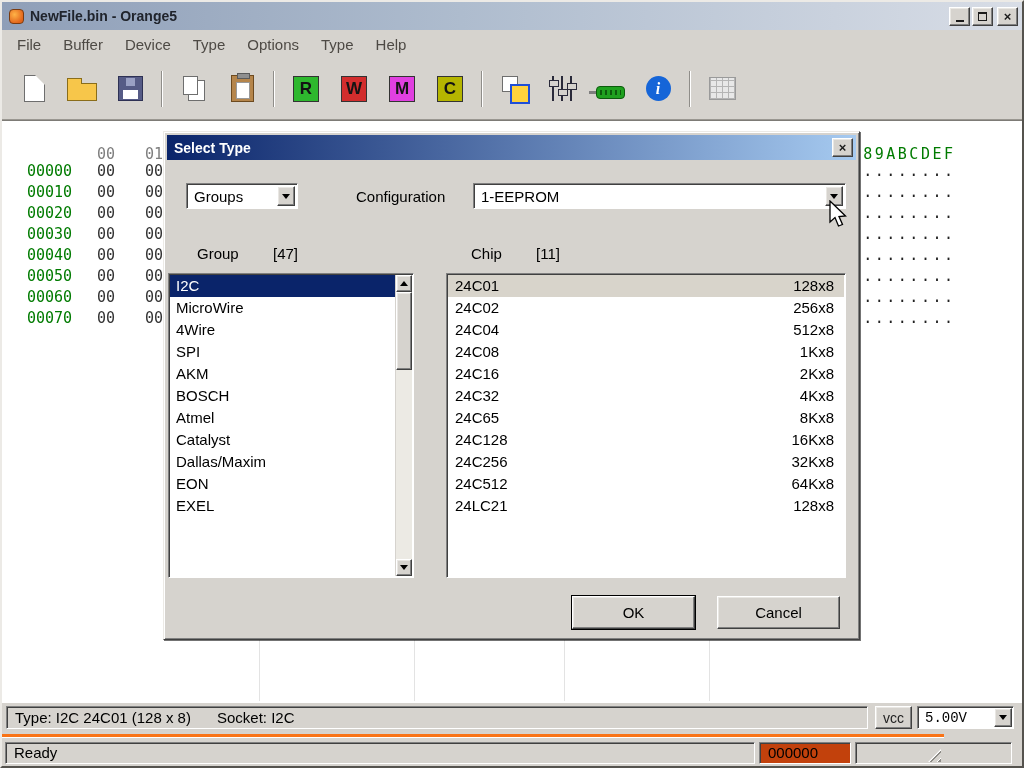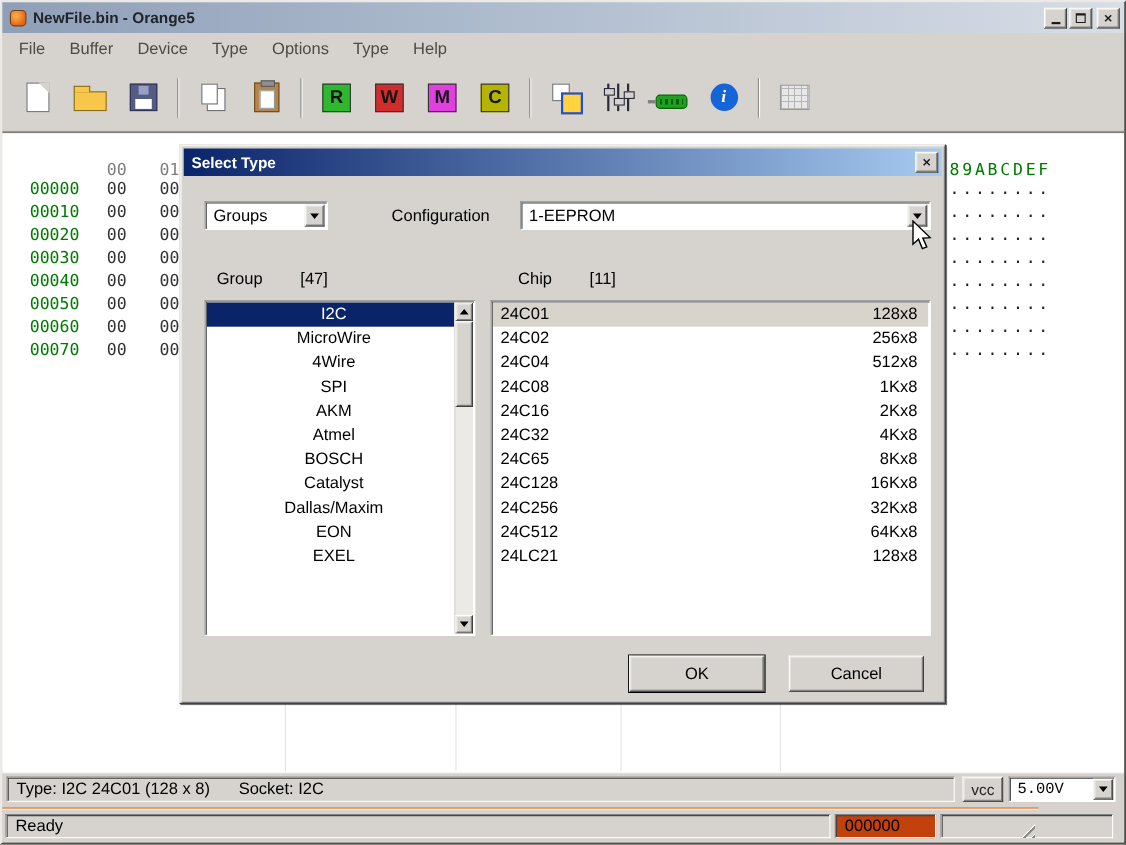--- a/index.html
+++ b/index.html
@@ -119,21 +119,21 @@
   
   .typebar { position:absolute; left:2px; top:702px; width:1020px; height:32px; background:#d6d3ce; box-shadow:inset 0 1px 0 #fff; }
   .type-panel { position:absolute; left:4px; top:4px; width:862px; height:23px; line-height:21px; padding-left:8px; font-size:15px; white-space:nowrap; overflow:hidden; }
   .type-panel span { margin-right:26px; }
   .vcc-btn { position:absolute; left:873px; top:4px; width:37px; height:23px; font-size:14px; color:#222;
     display:flex; align-items:center; justify-content:center; }
   .volt-combo { position:absolute; left:915px; top:4px; width:97px; height:23px; background:#fff; }
   .volt-combo .combo-text { font-size:14px;font-family:Liberation Mono, monospace; }
   .volt-combo .cb-btn { top:1px; right:1px; bottom:1px; }
 
-  .statusbar { position:absolute; left:2px; top:734px; width:942px; height:31px; background:#d6d3ce; border-top:1px solid #f97316; box-shadow:inset 0 1px 0 #fff; }
+  .statusbar { position:absolute; left:2px; top:734px; width:942px; height:31px; background:#d6d3ce; border-top:3px solid #f97316; box-shadow:inset 0 1px 0 #fff; }
   .sb-panel { position:absolute; top:5px; height:22px; line-height:20px; font-size:15px; padding-left:8px; white-space:nowrap; overflow:hidden; }
   .sb-ready { left:3px; width:750px; }
   .sb-counter { left:757px; width:92px; }
   .sb-extra { left:853px; width:157px; }
   .grip { position:absolute; right:3px; bottom:3px; width:13px; height:13px;
     background:repeating-linear-gradient(135deg, transparent 0 3px, #ffffff 3px 4px, #8d8b86 4px 6px);
     clip-path:polygon(100% 0, 100% 100%, 0 100%); }
 
   .cursor { position:absolute; left:828px; top:200px; z-index:50; }
 </style>
@@ -297,21 +297,21 @@
     <span class="cb-btn raised">
         <span class="tri-dn"></span>
       </span>
   </div>
 
   <span class="dlg-label" style="left:33px; top:113px;">Group</span>
   <span class="dlg-label" style="left:109px; top:113px;">[47]</span>
   <span class="dlg-label" style="left:307px; top:113px;">Chip</span>
   <span class="dlg-label" style="left:372px; top:113px;">[11]</span>
 
-  <div class="listbox sunken" style="left:22px; top:141px; width:246px; height:305px;text-align:center;">
+  <div class="listbox sunken" style="left:4px; top:141px; width:246px; height:305px;">
     <div class="list-inner">
       <div class="list-items">
 
           <div class="group-row selected">
             <span>I2C</span>
           </div>
 
           <div class="group-row">
             <span>MicroWire</span>
           </div>
@@ -323,25 +323,25 @@
           <div class="group-row">
             <span>SPI</span>
           </div>
 
           <div class="group-row">
             <span>AKM</span>
           </div>
 
 
           <div class="group-row">
+            <span>BOSCH</span>
+          </div>
+
+          <div class="group-row">
             <span>Atmel</span>
-          </div>
-
-          <div class="group-row">
-            <span>BOSCH</span>
           </div>
 
           <div class="group-row">
             <span>Catalyst</span>
           </div>
 
           <div class="group-row">
             <span>Dallas/Maxim</span>
           </div>
 

